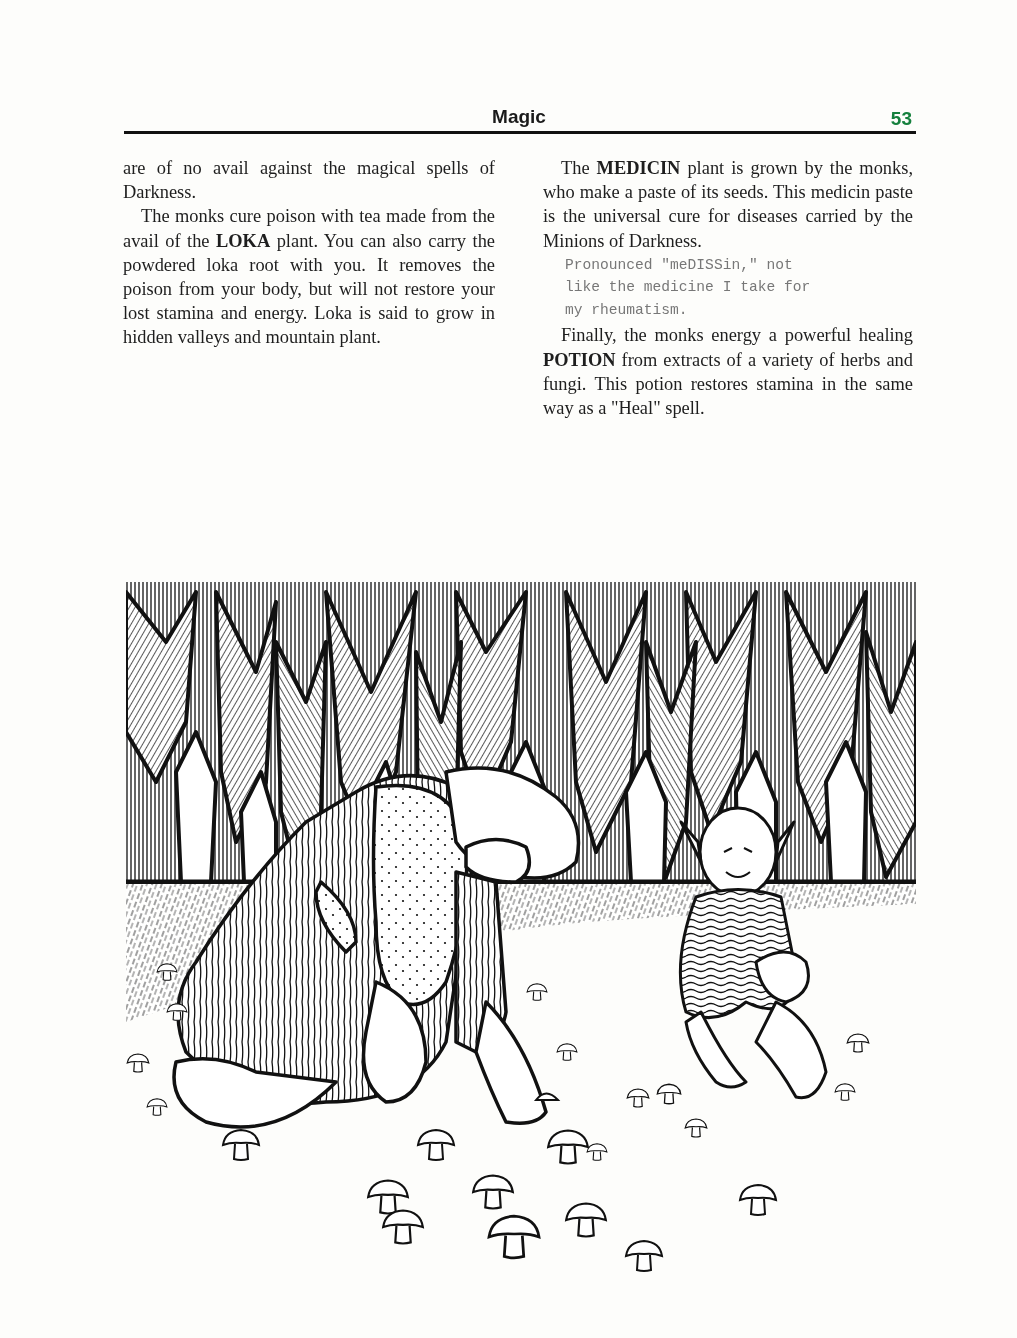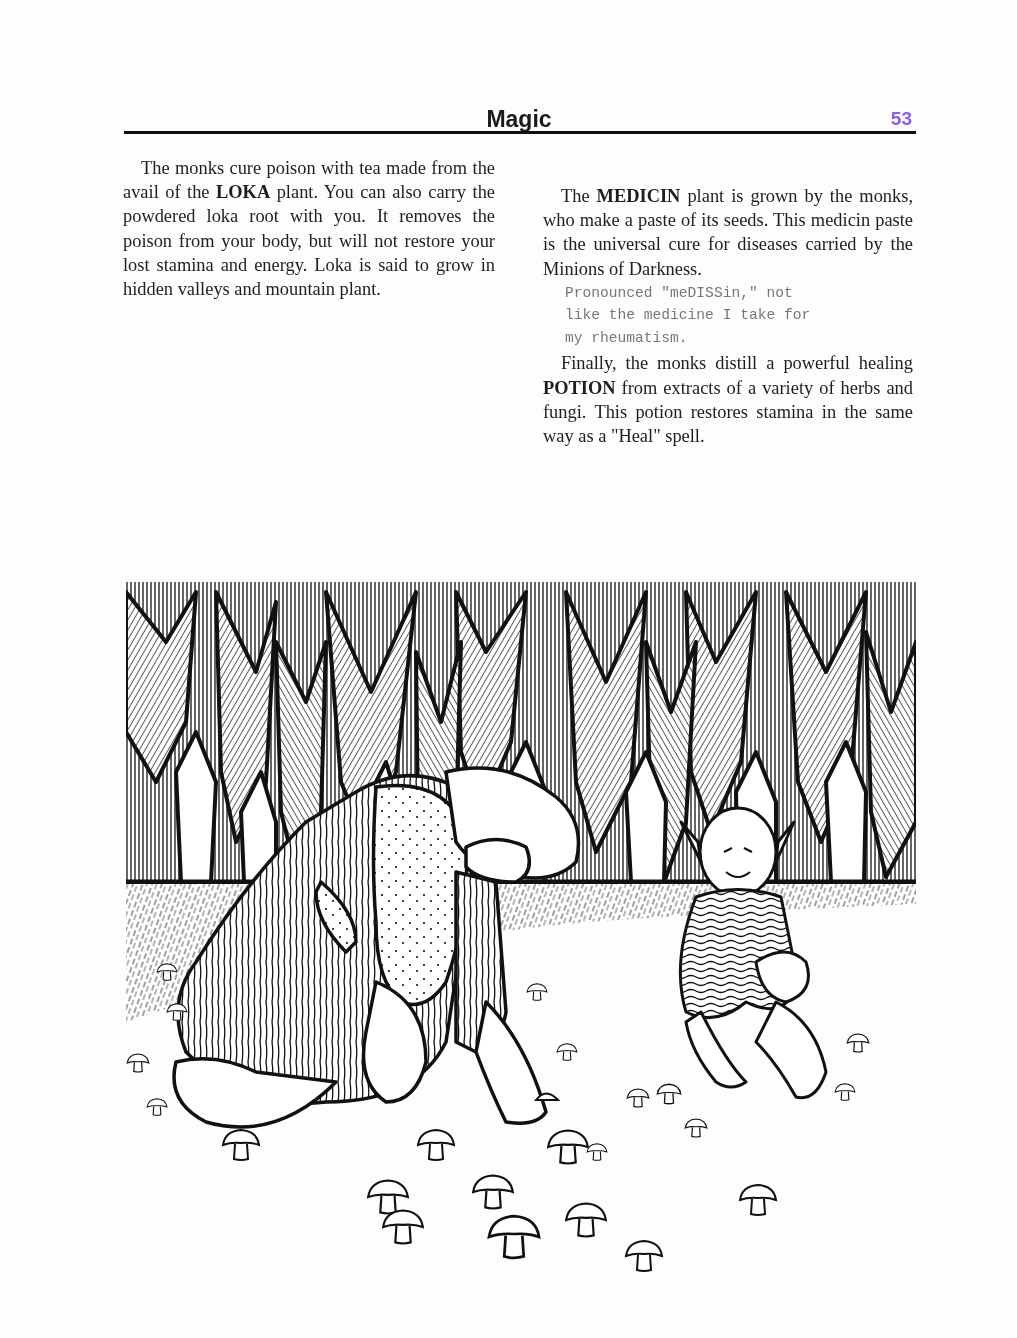--- a/index.html
+++ b/index.html
@@ -9,36 +9,36 @@
     position: relative; overflow: hidden;
     font-family: "Liberation Serif", "DejaVu Serif", serif;
     color: #1e1e1e;
   }
   .page-header {
     position: absolute; left: 124px; top: 104px; width: 790px; height: 30px;
   }
   .running-title {
     position: absolute; left: 0; right: 0; top: 2px; text-align: center;
     font-family: "Liberation Sans", "DejaVu Sans", sans-serif;
-    font-weight: bold; font-size: 23px; color: #1a1a1a;
+    font-weight: bold; font-size: 19px; color: #1a1a1a;
   }
   .page-number {
     position: absolute; right: 2px; top: 4px;
     font-family: "Liberation Sans", "DejaVu Sans", sans-serif;
-    font-weight: bold; font-size: 19px; color: #8b5cf6;
+    font-weight: bold; font-size: 19px; color: #15803d;
   }
   .header-rule {
     position: absolute; left: 124px; top: 131px; width: 792px; height: 3px; background: #111;
   }
   .col {
     position: absolute; top: 156px; width: 372px;
     font-size: 18.4px; line-height: 24.2px; text-align: justify;
   }
   .col.left { left: 123px; }
-  .col.right { left: 543px; width: 370px; margin-top: 28px; }
+  .col.right { left: 543px; width: 370px; }
   .col p { margin: 0; }
   .col p.indent { text-indent: 18px; }
   .col b { font-weight: bold; }
   .aside {
     font-family: "Liberation Mono", "DejaVu Sans Mono", monospace;
     font-size: 14.6px; line-height: 22.5px; color: #777;
     margin: 1px 0 2px 22px; text-align: left; white-space: pre-line;
   }
   .illustration {
     position: absolute; left: 126px; top: 582px; width: 790px; height: 700px;
@@ -48,29 +48,30 @@
 </head>
 <body>
 
 <div class="page-header">
   <div class="running-title">Magic</div>
   <div class="page-number">53</div>
 </div>
 <div class="header-rule"></div>
 
 <div class="col left">
+  <p>are of no avail against the magical spells of Darkness.</p>
   <p class="indent"><span>The monks cure poison with tea made from the avail of the </span><b>LOKA</b><span> plant. You can also carry the powdered loka root with you. It removes the poison from your body, but will not restore your lost stamina and energy. Loka is said to grow in hidden valleys and mountain plant.</span></p>
 </div>
 
 <div class="col right">
   <p class="indent"><span>The </span><b>MEDICIN</b><span> plant is grown by the monks, who make a paste of its seeds. This medicin paste is the universal cure for diseases carried by the Minions of Darkness.</span></p>
   <div class="aside">Pronounced "meDISSin," not
 like the medicine I take for
 my rheumatism.</div>
-  <p class="indent"><span>Finally, the monks distill a powerful healing </span><b>POTION</b><span> from extracts of a variety of herbs and fungi. This potion restores stamina in the same way as a "Heal" spell.</span></p>
+  <p class="indent"><span>Finally, the monks energy a powerful healing </span><b>POTION</b><span> from extracts of a variety of herbs and fungi. This potion restores stamina in the same way as a "Heal" spell.</span></p>
 </div>
 
 <div class="illustration">
   <svg width="790" height="700" viewBox="0 0 790 700" xmlns="http://www.w3.org/2000/svg">
     <defs>
       <pattern id="vlines" width="4" height="10" patternUnits="userSpaceOnUse">
         <rect width="4" height="10" fill="#fff"></rect>
         <line x1="1" y1="0" x2="1" y2="10" stroke="#111" stroke-width="1.3"></line>
       </pattern>
       <pattern id="dlines" width="5" height="5" patternUnits="userSpaceOnUse" patternTransform="rotate(30)">

